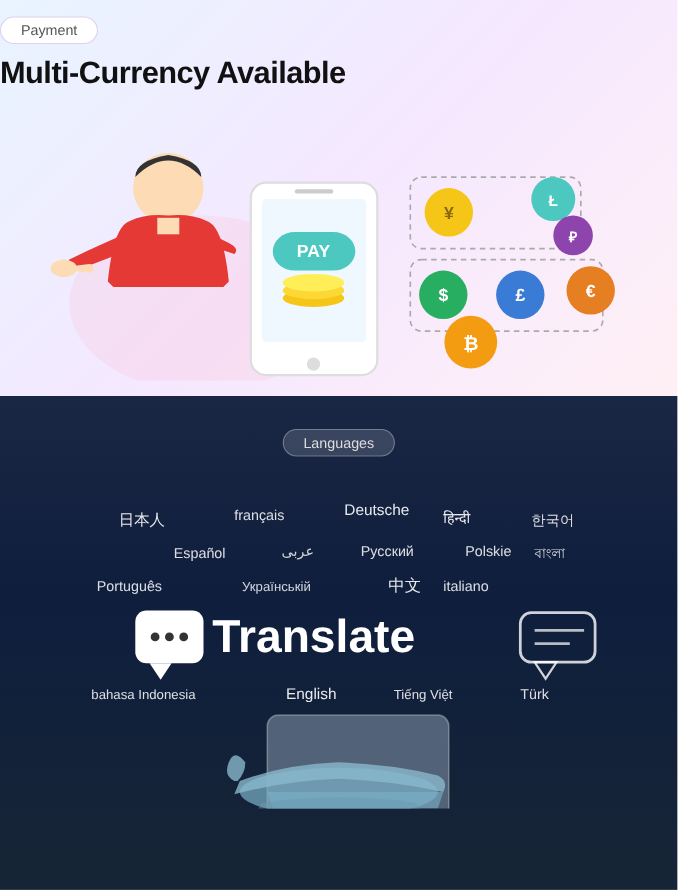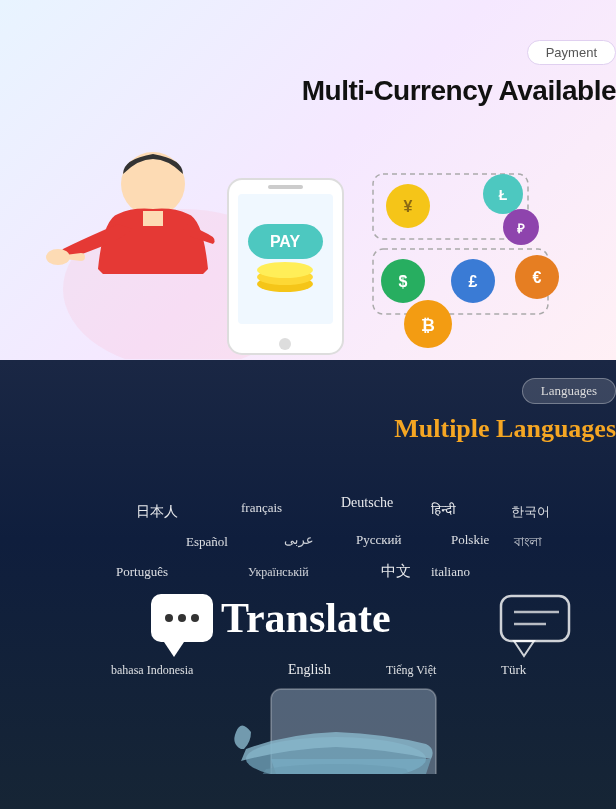--- a/index.html
+++ b/index.html
@@ -10,22 +10,22 @@
       overflow-x: hidden;
     }
 
     
     .top-section {
       width: 616px;
       height: 360px;
       background: linear-gradient(135deg, #e8f4ff 0%, #f5e8ff 50%, #fff0f5 100%);
       display: flex;
       flex-direction: column;
-      align-items: flex-end;
-      padding-top: 40px;
+      align-items: flex-start;
+      padding-top: 15px;
       position: relative;
       overflow: hidden;
     }
 
     .payment-badge {
       background: white;
       border: 1.5px solid #e0d0f0;
       border-radius: 20px;
       padding: 4px 18px;
       font-size: 13px;
@@ -51,25 +51,24 @@
       flex: 1;
     }
 
     
     .bottom-section {
       width: 616px;
       min-height: 449px;
       background: linear-gradient(180deg, #1a2744 0%, #0f1e3d 40%, #162535 100%);
       display: flex;
       flex-direction: column;
-      align-items: flex-end;
-      padding-top: 18px;
+      align-items: center;
+      padding-top: 30px;
       position: relative;
       overflow: hidden;
-      font-family: Liberation Serif, serif;
     }
 
     .languages-badge {
       background: rgba(255,255,255,0.15);
       border: 1.5px solid rgba(255,255,255,0.3);
       border-radius: 20px;
       padding: 4px 18px;
       font-size: 13px;
       color: #ddd;
       margin-bottom: 10px;
@@ -154,21 +153,20 @@
       <text x="478" y="104" text-anchor="middle" font-size="13" font-weight="bold" fill="white">₽</text>
 
       <circle cx="385" cy="195" r="24" fill="#f39c12"></circle>
       <text x="385" y="202" text-anchor="middle" font-size="17" font-weight="bold" fill="white">₿</text>
     </svg>
   </div>
 </div>
 
 <div class="bottom-section">
   <div class="languages-badge">Languages</div>
-  <div class="bottom-title">Multiple Languages</div>
 
   <div class="lang-cloud">
     <svg width="560" height="310" viewBox="0 0 560 310">
 
       <text x="80" y="52" font-size="14" fill="white" opacity="0.9">日本人</text>
       <text x="185" y="48" font-size="13" fill="white" opacity="0.85">français</text>
       <text x="285" y="43" font-size="14" fill="white" opacity="0.9">Deutsche</text>
       <text x="375" y="50" font-size="13" fill="white" opacity="0.9">हिन्दी</text>
       <text x="455" y="52" font-size="13" fill="white" opacity="0.85">한국어</text>
 

